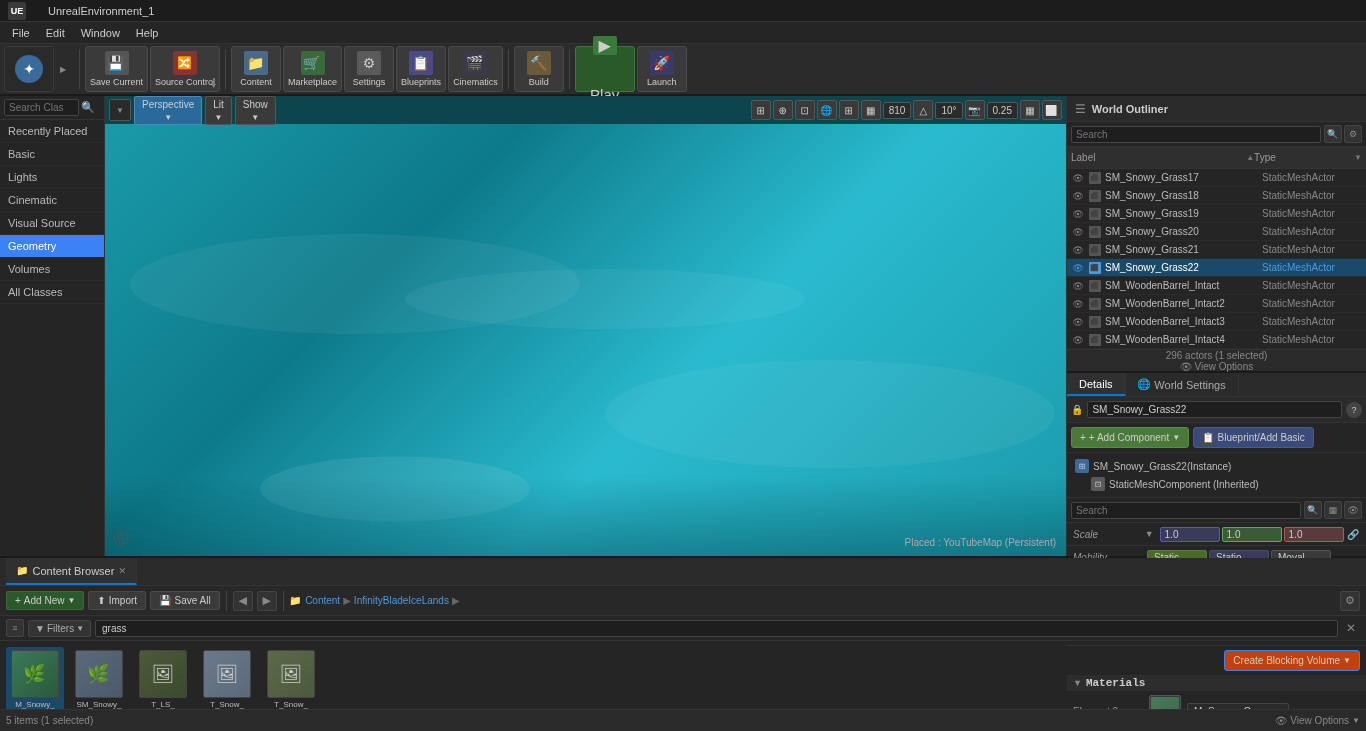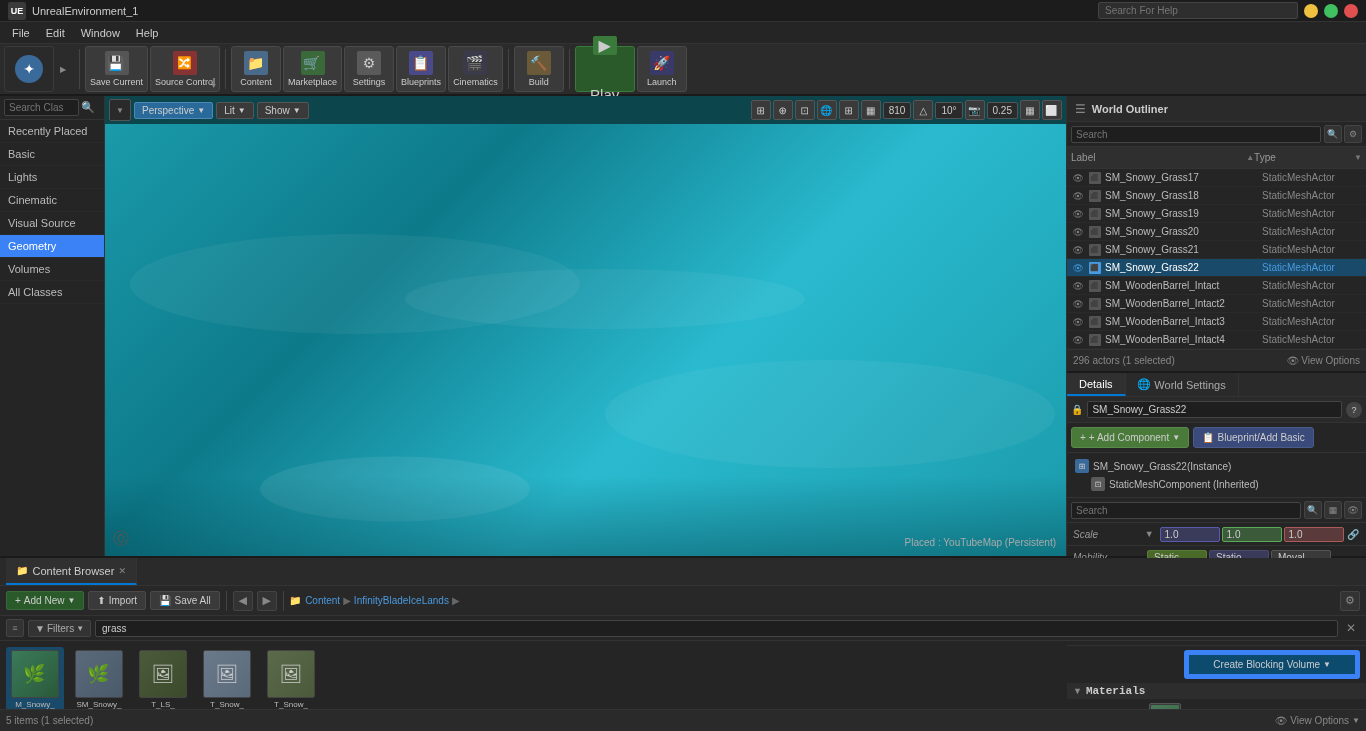--- a/index.html
+++ b/index.html
@@ -1,20 +1,20 @@
 <!DOCTYPE html>
 <html><head>
   <meta charset="utf-8">
   <style>
     * { margin: 0; padding: 0; box-sizing: border-box; }
     body { width: 1366px; height: 731px; background: #1a1a1a; font-family: 'Segoe UI', Tahoma, sans-serif; font-size: 11px; color: #ccc; overflow: hidden; }
 
     
     #titlebar { height: 22px; background: #1c1c1c; display: flex; align-items: center; justify-content: space-between; padding: 0 8px; border-bottom: 1px solid #333; }
-    #titlebar-left { display: flex; align-items: center; gap: 6px; }
+    #titlebar-left { display: flex; align-items: center; gap: 22px; }
     #titlebar-logo { width: 18px; height: 18px; background: #3a3a3a; border-radius: 2px; display: flex; align-items: center; justify-content: center; color: #fff; font-size: 10px; font-weight: bold; }
     #titlebar-right { display: flex; align-items: center; gap: 6px; }
     .titlebar-btn { width: 14px; height: 14px; border-radius: 50%; display: inline-block; cursor: pointer; }
     .tb-min { background: #f0c040; }
     .tb-max { background: #40c060; }
     .tb-close { background: #e05050; }
 
     
     #menubar { height: 22px; background: #252525; display: flex; align-items: center; padding: 0 4px; border-bottom: 1px solid #333; }
     .menu-item { padding: 2px 8px; color: #ccc; font-size: 11px; cursor: pointer; border-radius: 2px; }
@@ -32,21 +32,21 @@
     
     #left-panel { width: 105px; background: #252525; border-right: 1px solid #333; display: flex; flex-direction: column; }
     .search-row { display: flex; align-items: center; padding: 3px 4px; border-bottom: 1px solid #333; }
     .search-input-sm { background: #1e1e1e; border: 1px solid #444; color: #aaa; padding: 2px 4px; width: 75px; font-size: 10px; border-radius: 2px; }
     .left-item { padding: 5px 8px; color: #bbb; font-size: 11px; cursor: pointer; border-bottom: 1px solid #2a2a2a; }
     .left-item.active { color: #fff; background: #3b82f6; }
 
     
     #viewport { flex: 1; background: #1a8a9a; position: relative; overflow: hidden; }
     #viewport-toolbar { position: absolute; top: 0; left: 0; right: 0; height: 28px; display: flex; align-items: center; padding: 0 4px; gap: 3px; background: rgba(0,0,0,0.5); z-index: 10; }
-    .vp-btn { background: #3a3a3a; border: 1px solid #555; color: #ccc; padding: 2px 7px; font-size: 10px; border-radius: 2px; cursor: pointer; display: flex; align-items: center; gap: 3px; }
+    .vp-btn { background: #3a3a3a; border: 1px solid #555; color: #ccc; padding: 2px 7px; font-size: 10px; border-radius: 2px; cursor: pointer; display: flex; align-items: center; gap: 3px; flex-direction: column; }
     .vp-btn.active { background: #2a6a9a; border-color: #4a8aba; }
     .vp-arrow { font-size: 8px; }
     .vp-icons { display: flex; align-items: center; gap: 2px; margin-left: auto; }
     .vp-icon { width: 20px; height: 20px; background: #3a3a3a; border: 1px solid #555; border-radius: 2px; display: flex; align-items: center; justify-content: center; font-size: 10px; color: #ccc; cursor: pointer; }
     .vp-num { background: #2a2a2a; border: 1px solid #555; color: #ccc; padding: 2px 5px; font-size: 10px; border-radius: 2px; }
     #viewport-bg { position: absolute; top: 28px; left: 0; right: 0; bottom: 0; background: linear-gradient(135deg, #1a9aaa 0%, #0d7a8a 30%, #2abacf 60%, #1a9aaa 100%); }
     #viewport-label { position: absolute; bottom: 8px; right: 10px; color: #aaa; font-size: 10px; }
 
     
     #right-panel { width: 300px; background: #252525; border-left: 1px solid #333; display: flex; flex-direction: column; }
@@ -64,21 +64,21 @@
     .outliner-col-label { color: #999; font-size: 10px; flex: 1; }
     .outliner-col-type { color: #999; font-size: 10px; width: 100px; }
     .outliner-col-sort { font-size: 8px; color: #777; }
     .outliner-list { flex: 1; overflow-y: auto; }
     .outliner-row { display: flex; align-items: center; height: 18px; padding: 0 4px; gap: 4px; border-bottom: 1px solid #2a2a2a; cursor: pointer; }
     .outliner-row.selected { background: #1a4a6a; }
     .outliner-eye { width: 14px; height: 14px; display: flex; align-items: center; justify-content: center; color: #888; font-size: 9px; }
     .outliner-mesh-icon { width: 12px; height: 12px; background: #555; border-radius: 1px; display: flex; align-items: center; justify-content: center; font-size: 7px; color: #ccc; }
     .outliner-name { flex: 1; font-size: 10px; color: #bbb; overflow: hidden; white-space: nowrap; }
     .outliner-type { width: 100px; font-size: 10px; color: #888; overflow: hidden; white-space: nowrap; }
-    .outliner-footer { height: 22px; display: flex; align-items: center; justify-content: space-between; padding: 0 6px; background: #2a2a2a; border-top: 1px solid #333; }
+    .outliner-footer { height: 22px; display: flex; align-items: center; justify-content: space-between; padding: 0 6px; background: #2a2a2a; border-top: 1px solid #333; flex-direction: column; }
     .outliner-count { font-size: 10px; color: #888; }
     .view-options-btn { font-size: 10px; color: #888; cursor: pointer; display: flex; align-items: center; gap: 2px; }
 
     
     #details-panel { display: flex; flex-direction: column; height: 390px; }
     .details-tabs { display: flex; align-items: center; height: 24px; background: #2a2a2a; border-bottom: 1px solid #333; }
     .details-tab { padding: 0 12px; height: 100%; display: flex; align-items: center; font-size: 11px; color: #aaa; cursor: pointer; border-right: 1px solid #333; }
     .details-tab.active { background: #303030; color: #fff; border-bottom: 2px solid #0078d4; }
     .details-name-row { display: flex; align-items: center; height: 26px; padding: 0 4px; gap: 4px; background: #2a2a2a; border-bottom: 1px solid #333; }
     .details-lock-icon { color: #888; font-size: 10px; }
@@ -110,21 +110,21 @@
     .static-mesh-section { padding: 4px 6px; border-bottom: 1px solid #333; }
     .static-mesh-header { display: flex; align-items: center; padding: 2px 0; margin-bottom: 4px; }
     .static-mesh-row { display: flex; align-items: center; gap: 6px; }
     .mesh-thumb { width: 48px; height: 48px; background: #3a3a3a; border: 1px solid #555; border-radius: 2px; overflow: hidden; display: flex; align-items: center; justify-content: center; }
     .mesh-thumb-inner { width: 40px; height: 40px; background: linear-gradient(135deg, #5a7a9a, #3a5a7a); border-radius: 2px; }
     .mesh-info { flex: 1; display: flex; flex-direction: column; gap: 2px; }
     .mesh-dropdown { display: flex; align-items: center; background: #2a2a2a; border: 1px solid #444; padding: 2px 6px; border-radius: 2px; cursor: pointer; font-size: 10px; color: #ccc; gap: 4px; }
     .mesh-actions { display: flex; gap: 2px; }
     .mesh-action-btn { width: 18px; height: 18px; background: #333; border: 1px solid #444; border-radius: 2px; display: flex; align-items: center; justify-content: center; font-size: 10px; color: #888; cursor: pointer; }
     .create-blocking-row { display: flex; align-items: center; padding: 4px 6px; justify-content: flex-end; }
-    .create-blocking-btn { background: #0c4a6e; border: 5px solid #3b82f6; color: #ccc; padding: 4px 24px; font-size: 10px; border-radius: 3px; cursor: pointer; display: flex; align-items: center; gap: 3px; }
+    .create-blocking-btn { background: #c2410c; border: 1px solid #3b82f6; color: #ccc; padding: 4px 8px; font-size: 10px; border-radius: 3px; cursor: pointer; display: flex; align-items: center; gap: 3px; }
 
     
     #bottom-panel { height: 175px; background: #252525; border-top: 2px solid #1a1a1a; display: flex; flex-direction: column; }
     .cb-header { height: 28px; background: #2a2a2a; display: flex; align-items: center; padding: 0 6px; gap: 6px; border-bottom: 1px solid #333; }
     .cb-tab { display: flex; align-items: center; height: 100%; padding: 0 10px; font-size: 11px; color: #ccc; cursor: pointer; border-right: 1px solid #333; gap: 4px; }
     .cb-tab.active { background: #303030; border-bottom: 2px solid #0078d4; }
     .cb-tab-close { color: #888; font-size: 9px; cursor: pointer; }
     .cb-toolbar { height: 30px; display: flex; align-items: center; padding: 0 6px; gap: 4px; border-bottom: 1px solid #333; background: #282828; }
     .cb-btn { display: flex; align-items: center; gap: 3px; background: #3a3a3a; border: 1px solid #4a4a4a; color: #ccc; padding: 3px 8px; font-size: 10px; border-radius: 2px; cursor: pointer; }
     .cb-btn-green { background: #2a5a2a; border-color: #3a6a3a; }
@@ -157,26 +157,20 @@
 </head>
 <body>
 
 <div id="titlebar">
   <div id="titlebar-left">
     <div id="titlebar-logo">
       <span style="font-size:9px;color:#fff;font-weight:bold;">UE</span>
     </div>
     <span style="font-size:11px;color:#ccc;">UnrealEnvironment_1</span>
   </div>
-  <div id="titlebar-right">
-    <input class="titlebar-search" type="text" style="background: rgb(46, 46, 46); border: 1px solid rgb(68, 68, 68); color: rgb(170, 170, 170); padding: 2px 6px; width: 200px; font-size: 10px; border-radius: 2px;" value="" placeholder="Search For Help">
-    <span class="titlebar-btn tb-min"></span>
-    <span class="titlebar-btn tb-max"></span>
-    <span class="titlebar-btn tb-close"></span>
-  </div>
 </div>
 
 <div id="menubar">
   <span class="menu-item">File</span>
   <span class="menu-item">Edit</span>
   <span class="menu-item">Window</span>
   <span class="menu-item">Help</span>
 </div>
 
 <div id="toolbar">

